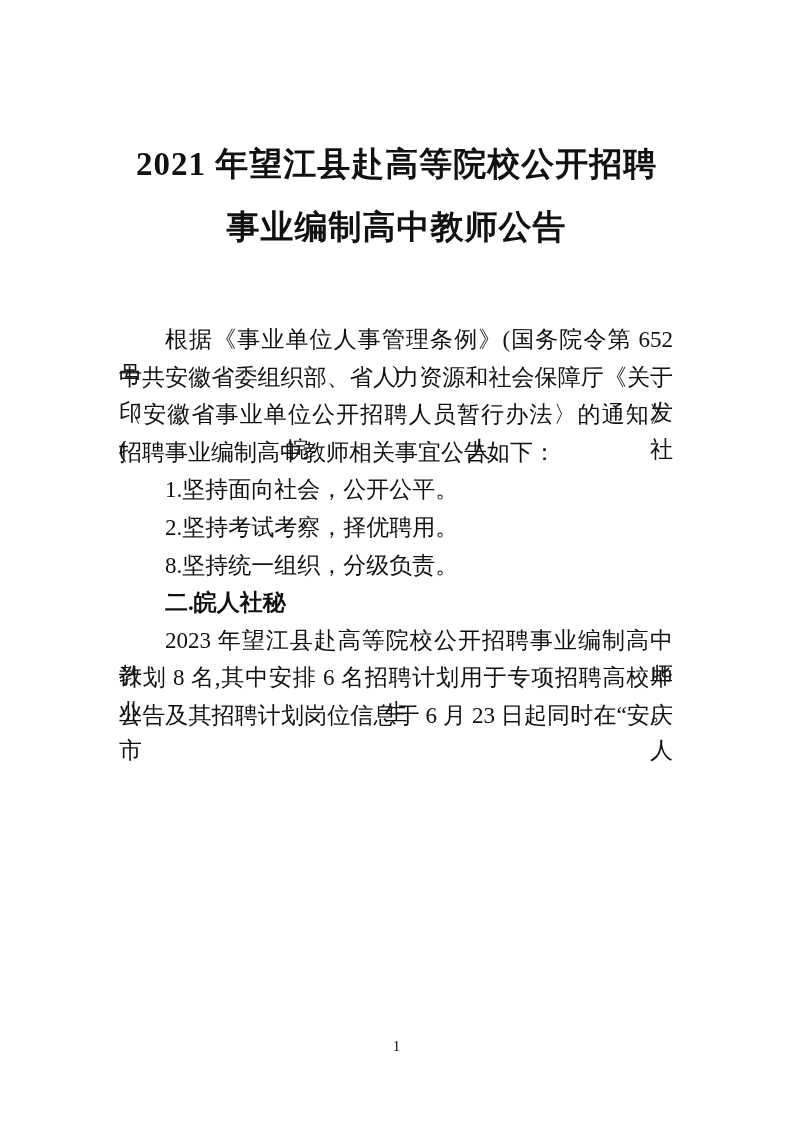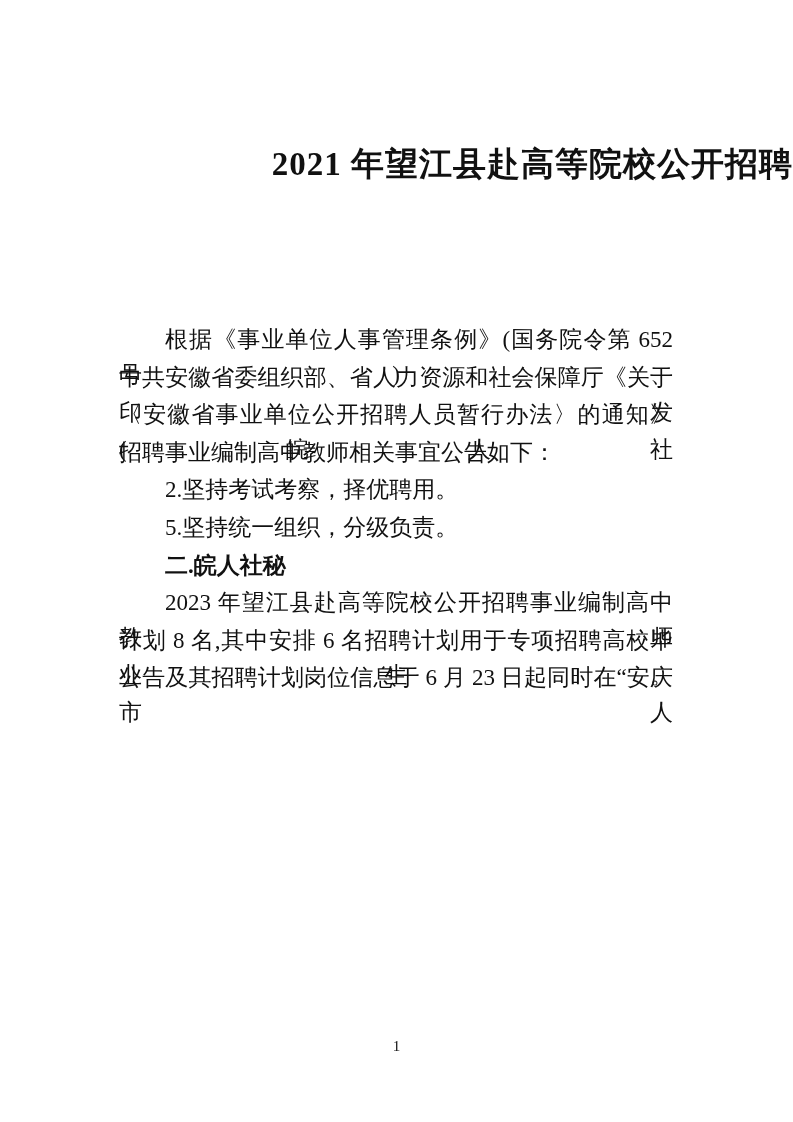--- a/index.html
+++ b/index.html
@@ -16,21 +16,21 @@
     color: #111111;
     font-family: "Liberation Serif", "DejaVu Serif", serif;
     overflow: hidden;
   }
   .doc-title {
     position: absolute;
     top: 133px;
     left: 0;
     width: 100%;
     margin: 0;
-    text-align: right;
+    text-align: center;
     font-size: 33px;
     font-weight: bold;
     letter-spacing: 1px;
   }
   .doc-title .title-line {
     height: 63px;
     line-height: 63px;
   }
   .doc-body {
     position: absolute;
@@ -67,29 +67,31 @@
     line-height: 20px;
   }
 </style>
 </head>
 <body>
 
 <div class="page">
 
   <h1 class="doc-title">
     <div class="title-line">2021 年望江县赴高等院校公开招聘</div>
+    <div class="title-line">事业编制高中教师公告</div>
   </h1>
 
   <div class="doc-body">
     <div class="line just indent">根据《事业单位人事管理条例》(国务院令第 652 号)、</div>
     <div class="line just">中共安徽省委组织部、省人力资源和社会保障厅《关于印发</div>
     <div class="line just">〈安徽省事业单位公开招聘人员暂行办法〉的通知》(皖人社</div>
     <div class="line">招聘事业编制高中教师相关事宜公告如下：</div>
+    <div class="line indent">1.坚持面向社会，公开公平。</div>
     <div class="line indent">2.坚持考试考察，择优聘用。</div>
-    <div class="line indent">5.坚持统一组织，分级负责。</div>
+    <div class="line indent">8.坚持统一组织，分级负责。</div>
     <div class="line indent bold">二.皖人社秘</div>
     <div class="line just indent">2023 年望江县赴高等院校公开招聘事业编制高中教师</div>
     <div class="line just">计划 8 名,其中安排 6 名招聘计划用于专项招聘高校毕业生。</div>
     <div class="line just">公告及其招聘计划岗位信息于 6 月 23 日起同时在“安庆市人</div>
   </div>
 
   <div class="page-number">1</div>
 
 </div>
 

